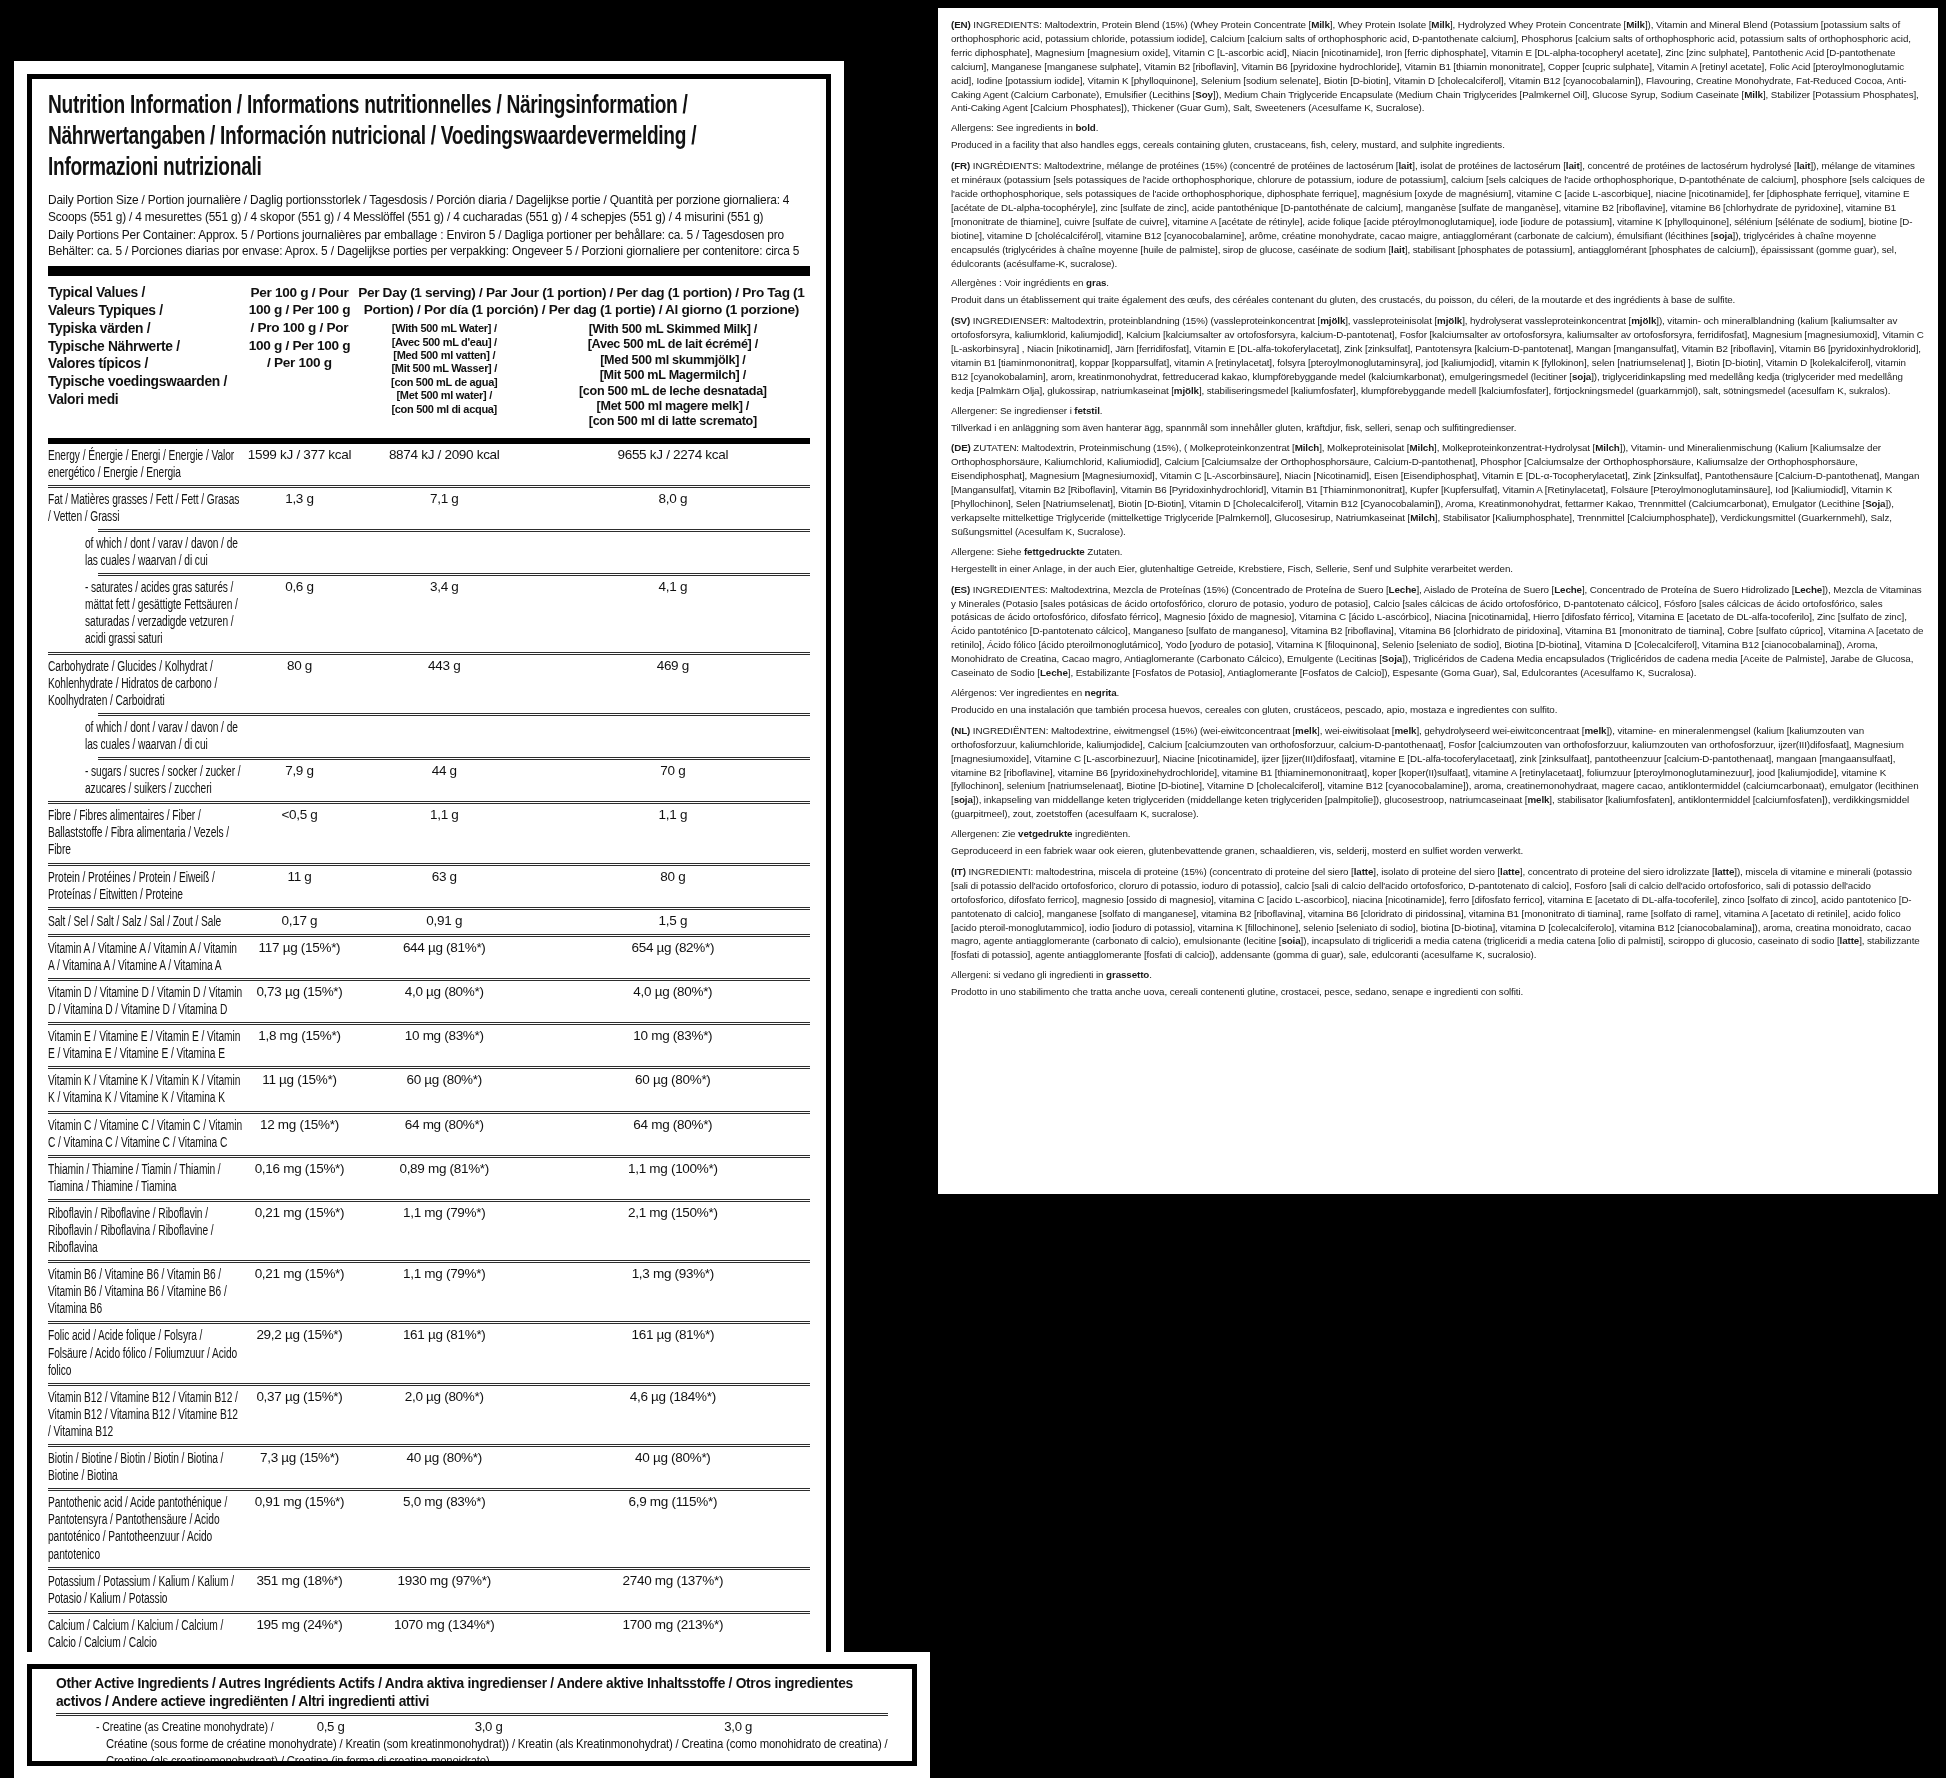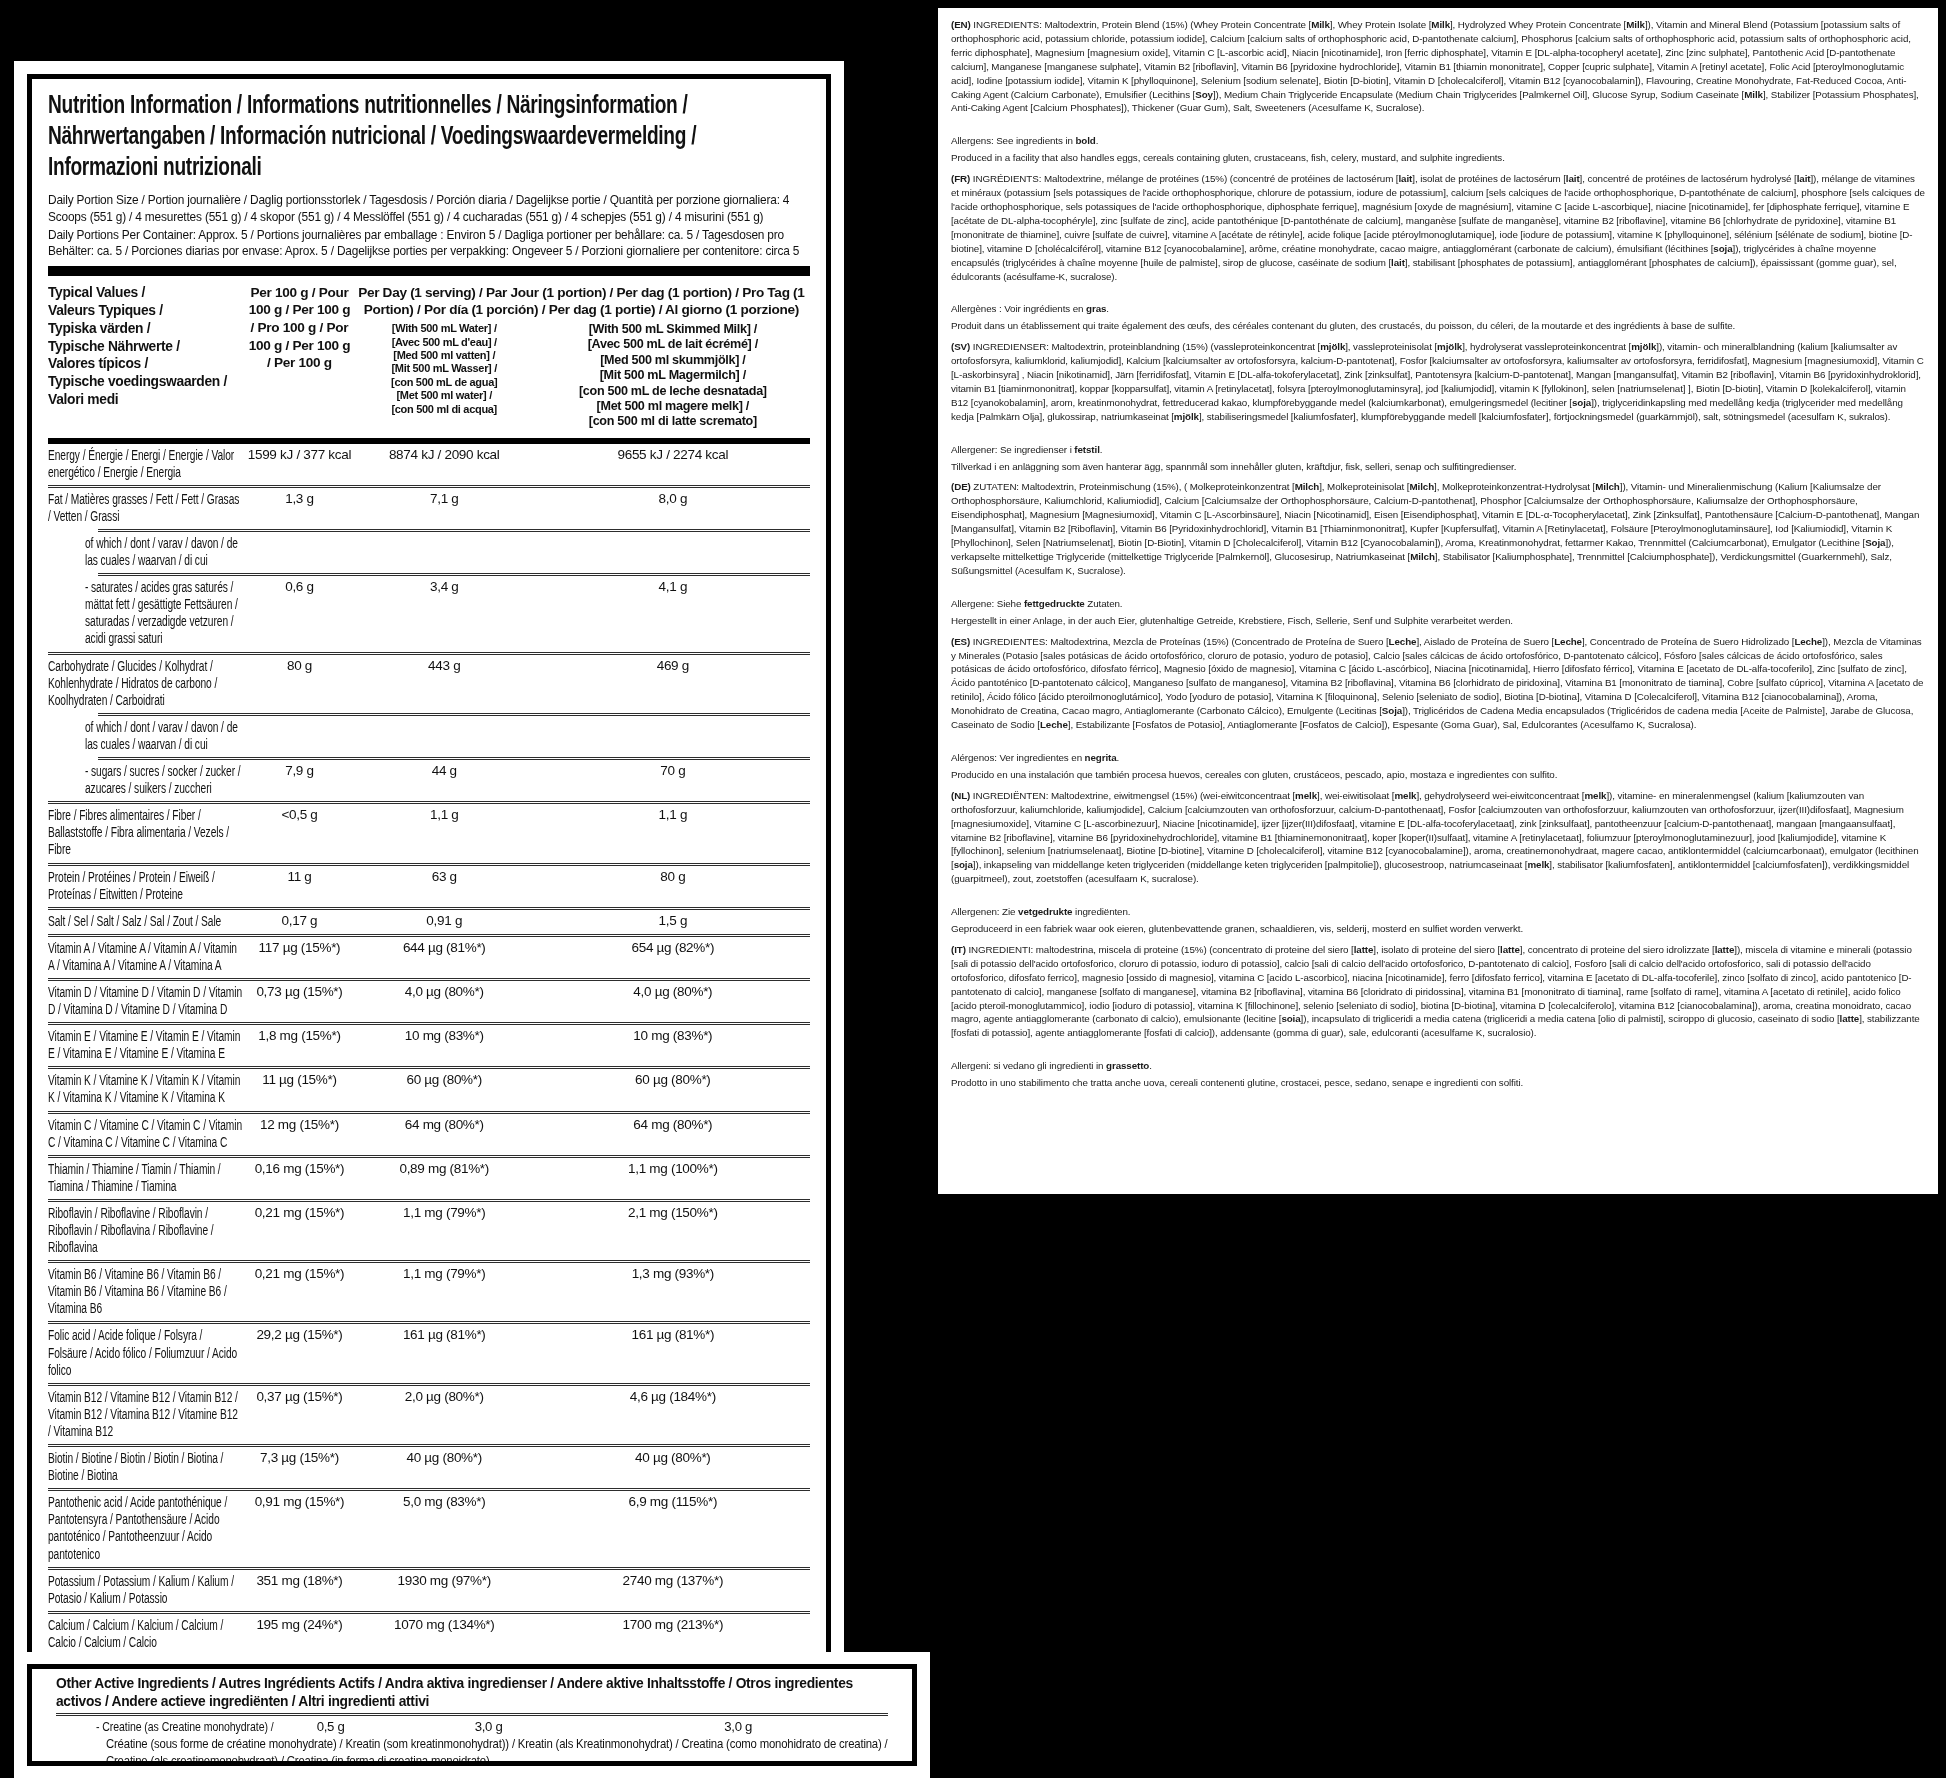--- a/index.html
+++ b/index.html
@@ -63,21 +63,21 @@
   .creatine-row .col-2,.creatine-row .col-3,.creatine-row .col-4{font-size:13.2px;text-align:center;letter-spacing:-.3px;}
   .creatine-rest{font-size:13.2px;line-height:1.3;letter-spacing:-.2px;margin:1px 0 0 50px;
     transform:scaleX(.86);transform-origin:0 0;width:110%;}
   
   .right-panel{position:absolute;left:938px;top:8px;width:1000px;height:1186px;background:#fff;
     box-sizing:border-box;padding:10px 13px;overflow:hidden;}
   .ing-block{margin-bottom:7px;}
   .ing-text,.ing-allergen,.ing-facility{
     margin:0;font-size:9.8px;line-height:13.9px;letter-spacing:-.1px;color:#1b1b1b;
   }
-  .ing-allergen{margin-top:19px;}
+  .ing-allergen{margin-top:6px;}
   .ing-facility{margin-top:3px;}
   b{font-weight:bold;}
 </style>
 </head>
 <body>
 
 <div>
 
   <section class="panel main-panel">
     <div class="box">

